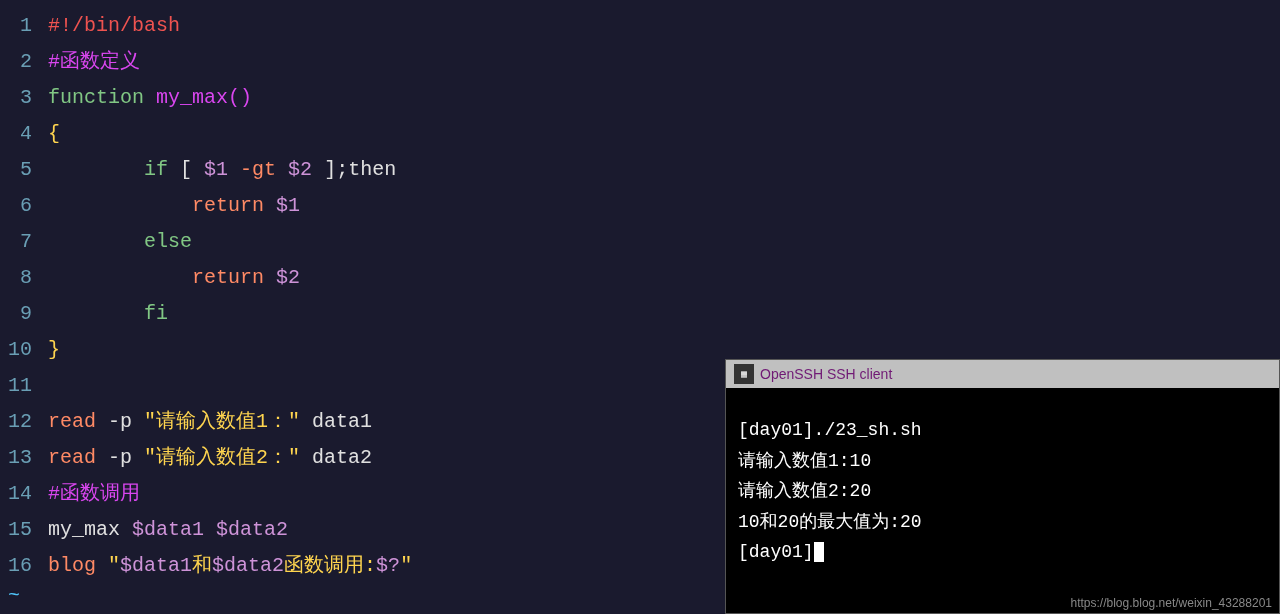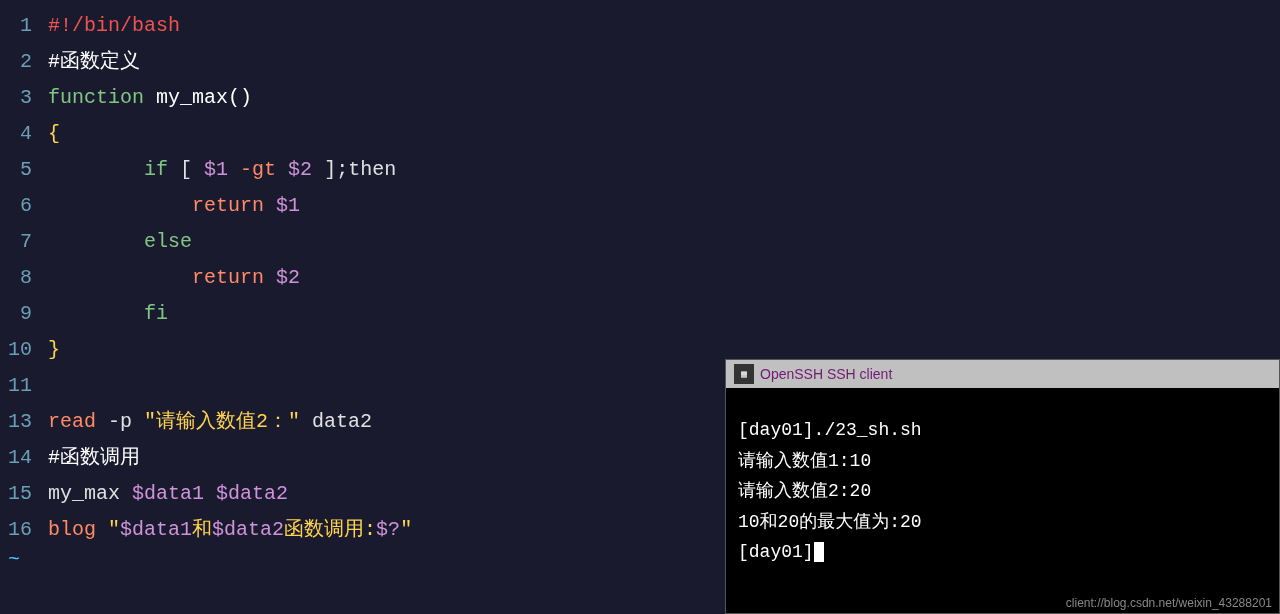--- a/index.html
+++ b/index.html
@@ -43,21 +43,21 @@
       font-size: 20px;
     }
 
     .line-content {
       flex: 1;
       white-space: pre;
       font-size: 20px;
       font-family: Liberation Mono, monospace;
     }
     .c-orange { color: #ff8a65; }
-    .c-cyan { color: #ffffff; }
+    .c-cyan { color: #d946ef; }
     .c-green { color: #81c784; }
     .c-red { color: #ef5350; }
     .c-yellow { color: #ffd54f; }
     .c-white { color: #e0e0e0; }
     .c-magenta { color: #ce93d8; }
 
     
     .terminal-overlay {
       position: absolute;
       right: 0;
@@ -193,20 +193,24 @@
   <div class="code-line">
     <span class="line-number">10</span>
     <span class="line-content c-yellow">}</span>
   </div>
 
   <div class="code-line">
     <span class="line-number">11</span>
     <span class="line-content"></span>
   </div>
 
+  <div class="code-line">
+    <span class="line-number">12</span>
+    <span class="line-content"><span class="c-orange">read</span><span class="c-white"> -p </span><span class="c-yellow">"请输入数值1："</span><span class="c-white"> data1</span></span>
+  </div>
 
   <div class="code-line">
     <span class="line-number">13</span>
     <span class="line-content"><span class="c-orange">read</span><span class="c-white"> -p </span><span class="c-yellow">"请输入数值2："</span><span class="c-white"> data2</span></span>
   </div>
 
   <div class="code-line">
     <span class="line-number">14</span>
     <span class="line-content c-cyan">#函数调用</span>
   </div>
@@ -230,15 +234,15 @@
     </div>
     <div class="terminal-body">
       <span class="terminal-line">[day01]./23_sh.sh</span>
       <span class="terminal-line">请输入数值1:10</span>
       <span class="terminal-line">请输入数值2:20</span>
       <span class="terminal-line">10和20的最大值为:20</span>
       <span class="terminal-line"><span>[day01]</span><span class="cursor"></span></span>
     </div>
   </div>
 
-  <div class="watermark">client://blog.csdn.net/weixin_43288201</div>
+  <div class="watermark">https://blog.blog.net/weixin_43288201</div>
 
 </div>
 
 </body></html>

